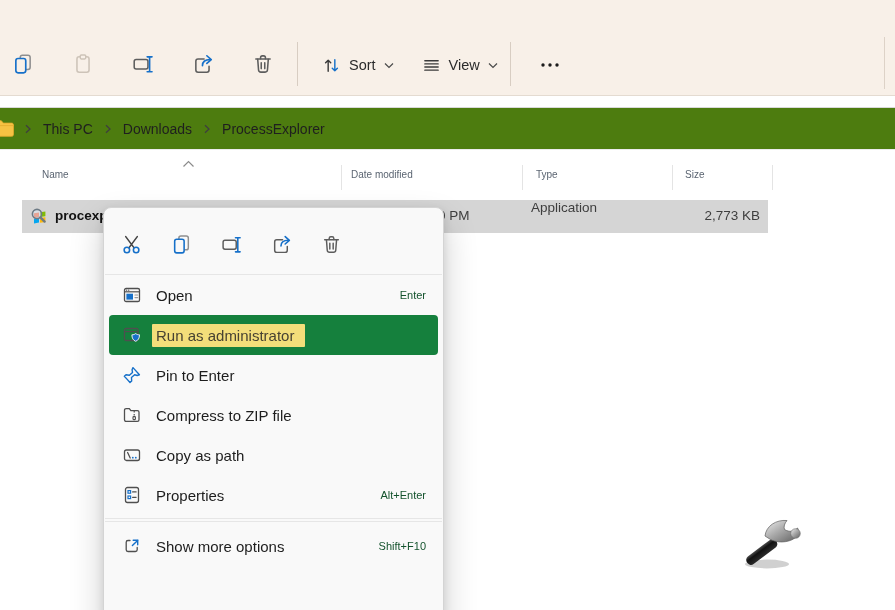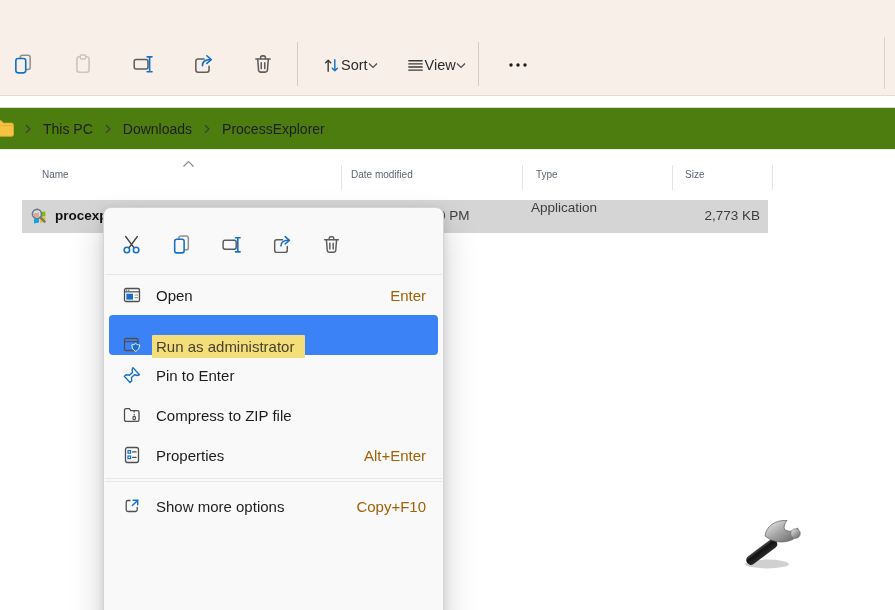--- a/index.html
+++ b/index.html
@@ -15,21 +15,21 @@
     position:absolute;top:0;left:0;width:895px;height:96px;
     background:#f8f0e8;border-bottom:1px solid #e4dbd1;
     display:flex;align-items:flex-end;padding:0 0 11px 3px;box-sizing:border-box;
   }
   .tb-btn{
     width:40px;height:40px;border-radius:5px;display:flex;align-items:center;
     justify-content:center;flex:0 0 auto;margin-right:20px;cursor:default;
   }
   .tb-sep{width:1px;height:44px;background:#d8cdc2;margin:0 14px 0 -6px;flex:0 0 auto;align-self:flex-end;position:relative;top:2px;}
   .tb-drop{
-    height:38px;border-radius:5px;display:flex;align-items:center;
+    height:38px;border-radius:5px;display:flex;align-items:center;gap:8px;
     padding:0 10px;flex:0 0 auto;font-size:14.5px;color:#2b2b2b;margin-right:8px;
   }
   .tb-more{width:38px;height:38px;border-radius:5px;display:flex;align-items:center;justify-content:center;flex:0 0 auto;margin-left:6px;}
   .tb-right-line{position:absolute;left:884px;top:37px;width:1px;height:52px;background:#ddd2c7;}
 
   
   .addr-gap{position:absolute;top:97px;left:0;width:895px;height:10px;background:#ffffff;}
   .crumbbar{
     position:absolute;top:107px;left:0;width:895px;height:43px;background:#4d7c0f;
     border-top:1px solid #d9d9d9;border-bottom:1px solid #ececec;box-sizing:border-box;
@@ -66,24 +66,24 @@
   }
   .mi-iconrow{height:60px;display:flex;align-items:center;padding-left:9px;gap:14px;}
   .mi-iconbtn{width:36px;height:36px;border-radius:4px;display:flex;align-items:center;justify-content:center;}
   .menu-sep{height:1px;background:#e6e6e6;margin:0 1px;}
   .menu-item{
     height:40px;margin:0 5px;border-radius:4px;display:flex;align-items:center;
     padding:0 12px 0 13px;box-sizing:border-box;font-size:15px;color:#1d1d1d;cursor:default;
   }
   .menu-item.tall{height:44px;}
   .menu-item.pushdown{margin-top:4px;}
-  .menu-item.hovered{background:#3b82f6;align-items:flex-end;}
+  .menu-item.hovered{background:#15803d;}
   .mi-icon{width:20px;height:20px;flex:0 0 auto;margin-right:14px;display:flex;align-items:center;justify-content:center;}
   .mi-label{flex:0 1 auto;white-space:nowrap;}
-  .mi-short{margin-left:auto;font-size:15px;color:#a16207;white-space:nowrap;padding-left:28px;}
+  .mi-short{margin-left:auto;font-size:11px;color:#14532d;white-space:nowrap;padding-left:28px;}
   .mi-chev{margin-left:auto;display:flex;align-items:center;}
   .hl{background:#f3de7a;color:#474232;padding:3px 11px 3px 4px;margin-left:-4px;border-radius:1px;}
 
   
   .hammer{position:absolute;left:737px;top:511px;width:72px;height:64px;z-index:3;}
 </style>
 </head>
 <body>
 
 <div class="commandbar">
@@ -332,20 +332,32 @@
       <svg width="20" height="20" viewBox="0 0 20 20" fill="none" stroke="#4f4f4f">
         <path d="M2.5 5.2 c0-.9.7-1.6 1.6-1.6 h3.2 l1.6 2 h6.5 c.9 0 1.6.7 1.6 1.6 v7.6 c0 .9-.7 1.6-1.6 1.6 H4.1 c-.9 0-1.6-.7-1.6-1.6 z" stroke-width="1.3"></path>
         <path d="M12.2 5.8 v5.6" stroke-width="1.2" stroke-dasharray="1.6 1.5"></path>
         <rect x="11" y="11.6" width="2.4" height="3" rx="0.6" stroke-width="1.1"></rect>
       </svg>
     </span>
     <span class="mi-label">Compress to ZIP file</span>
     <span class="mi-short"></span>
   </div>
 
+  <div class="menu-item">
+    <span class="mi-icon">
+      <svg width="20" height="20" viewBox="0 0 20 20" fill="none">
+        <rect x="2.5" y="5" width="15" height="10.5" rx="2" stroke="#4f4f4f" stroke-width="1.3"></rect>
+        <path d="M5.6 7.5 L8.2 13" stroke="#4f4f4f" stroke-width="1.3" stroke-linecap="round"></path>
+        <circle cx="10.8" cy="12.7" r="0.9" fill="#1670c9"></circle>
+        <circle cx="13.8" cy="12.7" r="0.9" fill="#1670c9"></circle>
+      </svg>
+    </span>
+    <span class="mi-label">Copy as path</span>
+    <span class="mi-short"></span>
+  </div>
 
   <div class="menu-item">
     <span class="mi-icon">
       <svg width="20" height="20" viewBox="0 0 20 20" fill="none">
         <rect x="3.5" y="2.5" width="13" height="15" rx="2" stroke="#4f4f4f" stroke-width="1.3"></rect>
         <rect x="6" y="5.6" width="2.6" height="2.6" stroke="#1670c9" stroke-width="1.2"></rect>
         <path d="M10.6 6.9 h3.5" stroke="#4f4f4f" stroke-width="1.2" stroke-linecap="round"></path>
         <rect x="6" y="11" width="2.6" height="2.6" stroke="#1670c9" stroke-width="1.2"></rect>
         <path d="M10.6 12.3 h3.5" stroke="#4f4f4f" stroke-width="1.2" stroke-linecap="round"></path>
       </svg>
@@ -361,21 +373,21 @@
 
   <div class="menu-item pushdown">
     <span class="mi-icon">
       <svg width="20" height="20" viewBox="0 0 20 20" fill="none" stroke-linecap="round">
         <path d="M8 4.5 H6 c-1 0-1.8.8-1.8 1.8 v7.4 c0 1 .8 1.8 1.8 1.8 h7.4 c1 0 1.8-.8 1.8-1.8 V11.5" stroke="#4f4f4f" stroke-width="1.3"></path>
         <path d="M11.2 4.3 h4.5 v4.5" stroke="#1670c9" stroke-width="1.4"></path>
         <path d="M15.6 4.4 L10.4 9.6" stroke="#1670c9" stroke-width="1.4"></path>
       </svg>
     </span>
     <span class="mi-label">Show more options</span>
-    <span class="mi-short">Copy+F10</span>
+    <span class="mi-short">Shift+F10</span>
   </div>
 </div>
 
 <div class="hammer">
   <svg width="72" height="64" viewBox="0 0 72 64">
     <defs>
       <linearGradient id="hg" x1="0" y1="0" x2="1" y2="1">
         <stop offset="0" stop-color="#efefef"></stop>
         <stop offset="0.45" stop-color="#ababab"></stop>
         <stop offset="1" stop-color="#5f5f5f"></stop>

